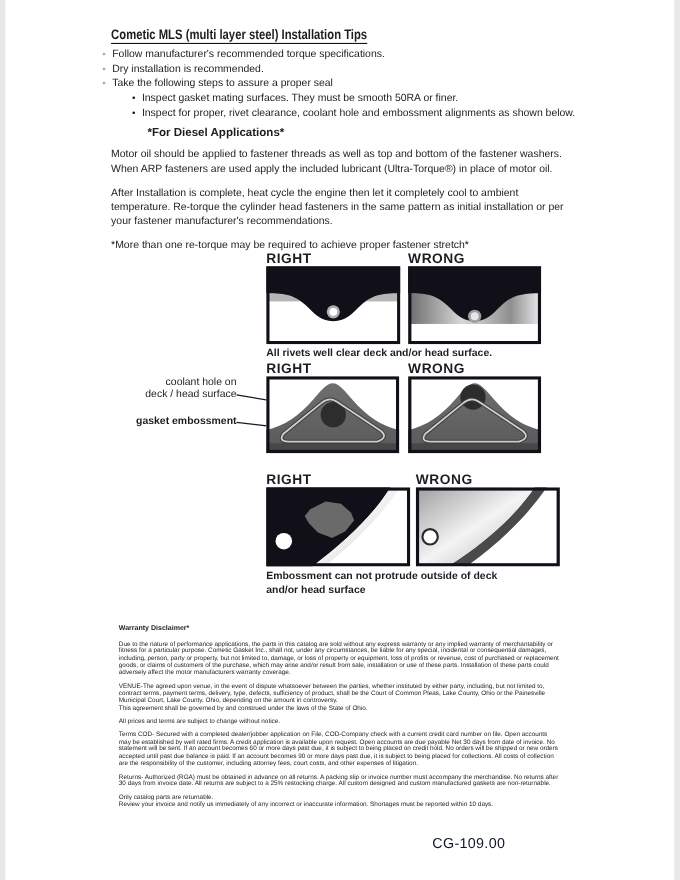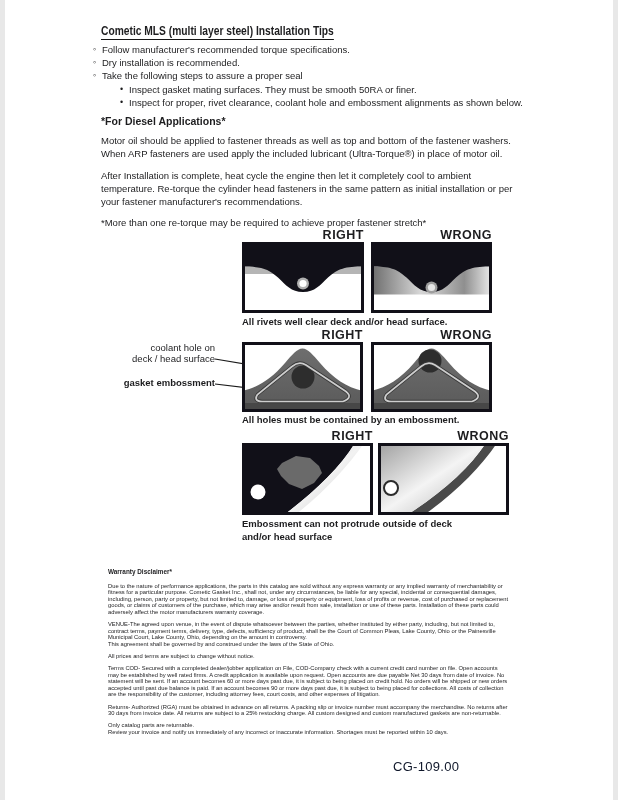--- a/index.html
+++ b/index.html
@@ -16,24 +16,24 @@
   }
   .doc-title span{display:inline-block;border-bottom:1.6px solid #161616;padding-bottom:1px;}
   
   .tips{left:88px;top:43px;width:430px;font-size:9.5px;line-height:13.2px;}
   .tip{position:relative;padding-left:9px;}
   .tip::before{content:"\25E6";position:absolute;left:0;top:0;font-size:9px;}
   .tip-sub{position:relative;padding-left:9px;margin-left:27px;}
   .tip-sub::before{content:"\2022";position:absolute;left:0;top:0;font-size:9px;}
   
   .diesel{left:96px;top:115px;width:420px;font-size:9.5px;line-height:13.2px;}
-  .diesel-heading{font-size:10.5px;font-weight:700;margin-bottom:6px;}
+  .diesel-heading{font-size:10.5px;font-weight:700;margin-bottom:6px;margin-left:33px;}
   .diesel p{margin:0 0 8px 0;}
   
-  .rw-label{font-size:12.5px;font-weight:700;text-align:right;letter-spacing:0.5px;}
+  .rw-label{font-size:12.5px;font-weight:700;text-align:left;letter-spacing:0.5px;}
   .cap{font-size:9.5px;font-weight:700;line-height:12.5px;}
   .callouts{font-size:9.5px;line-height:11px;text-align:right;}
   .panel{display:block;}
   
   .warranty{left:103px;top:569px;width:402px;font-size:5.8px;line-height:6.6px;}
   .warranty-heading{font-size:6.4px;font-weight:700;margin-bottom:7px;}
   .wp{margin:0 0 5.5px 0;}
   .wp.tight{margin-bottom:0;}
   
   .footer-num{left:388px;top:759px;font-size:13px;letter-spacing:0.3px;color:#0f172a;}
@@ -135,21 +135,20 @@
     </defs>
     <rect x="0" y="0" width="121" height="70" fill="#ffffff"></rect>
     <path d="M0,49 C17,45 29,37 43,21 C50,13 55,6.5 60.5,6.5 C66,6.5 71,13 78,21 C92,37 104,45 121,49 L121,70 H0 Z" fill="url(#g-r2b)"></path>
     <rect x="2" y="61" width="117" height="7" fill="#474747"></rect>
     <circle cx="59" cy="19" r="11.5" fill="#2d2d2d"></circle>
     <path d="M20,59.5 Q11,59 15.5,52.5 L50,24.5 Q57,18.5 64,23 L104,49.5 Q111.5,55.5 101,59.5 Z" fill="none" stroke="#383838" stroke-width="3.4"></path>
     <path d="M20,59.5 Q11,59 15.5,52.5 L50,24.5 Q57,18.5 64,23 L104,49.5 Q111.5,55.5 101,59.5 Z" fill="none" stroke="#cdcdcd" stroke-width="1.7"></path>
     <rect x="1.5" y="1.5" width="118" height="67" fill="none" stroke="#111018" stroke-width="3"></rect>
   </svg>
 
-  <div class="abs cap" style="left:237px;top:414px;width:300px;">All holes must be contained by an embossment.</div>
 
   <div class="abs rw-label" style="left:237px;top:429px;width:131px;">RIGHT</div>
   <div class="abs rw-label" style="left:373px;top:429px;width:131px;">WRONG</div>
 
   <svg class="abs panel" style="left:237px;top:443px;" width="131" height="72" viewBox="0 0 131 72">
     <defs>
       <linearGradient id="g-r3a" x1="0" y1="0" x2="1" y2="1">
         <stop offset="0" stop-color="#b9b9b9"></stop>
           <stop offset="0.5" stop-color="#f2f2f2"></stop>
         <stop offset="1" stop-color="#c0c0c0"></stop>

